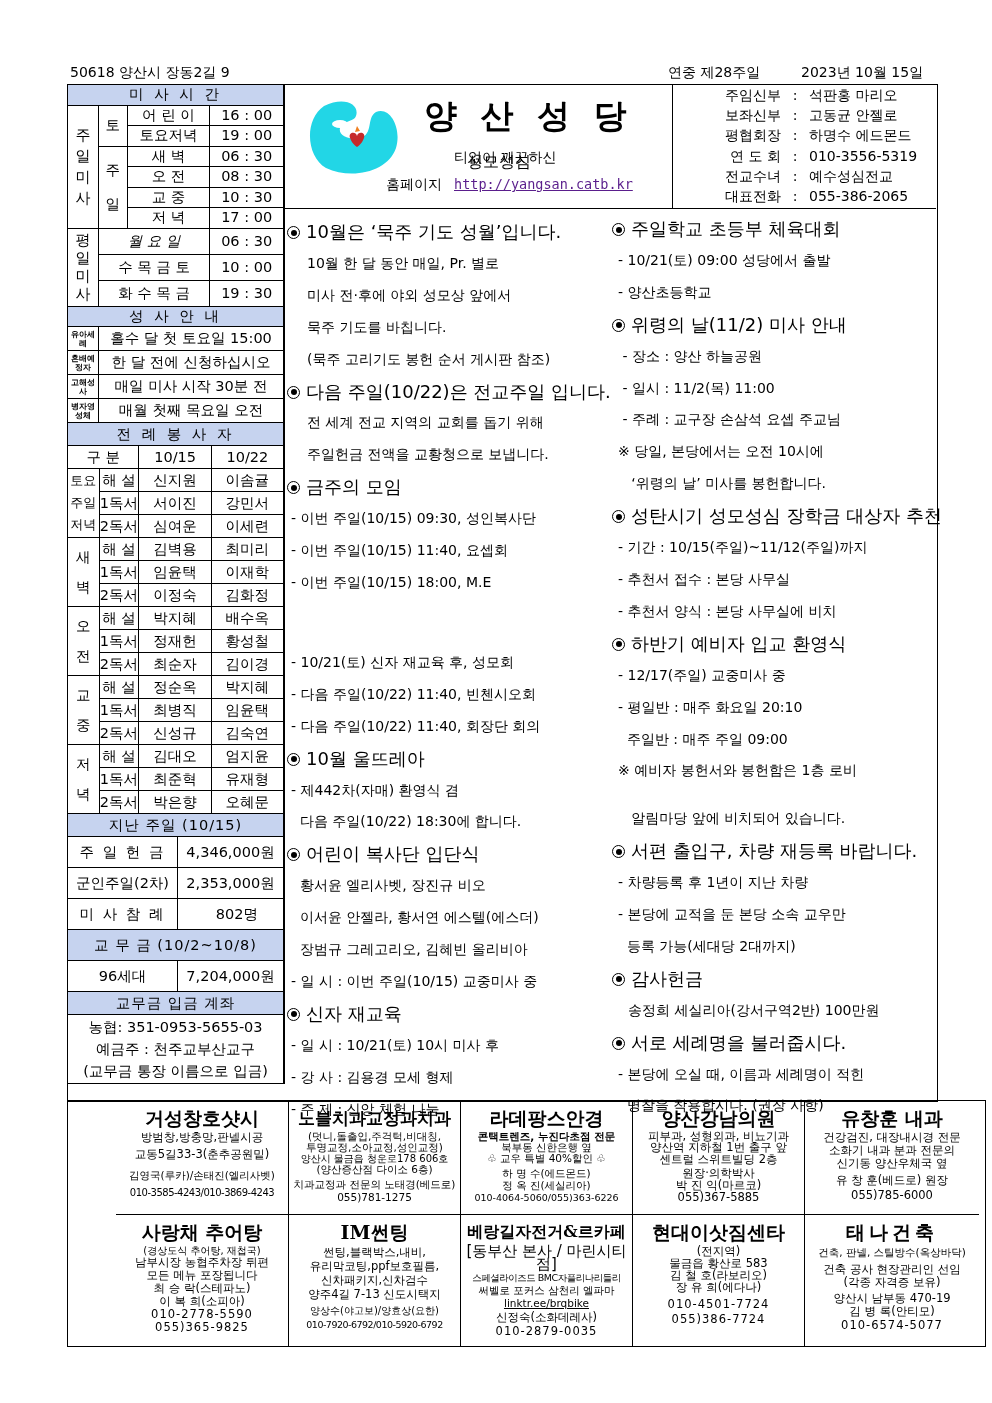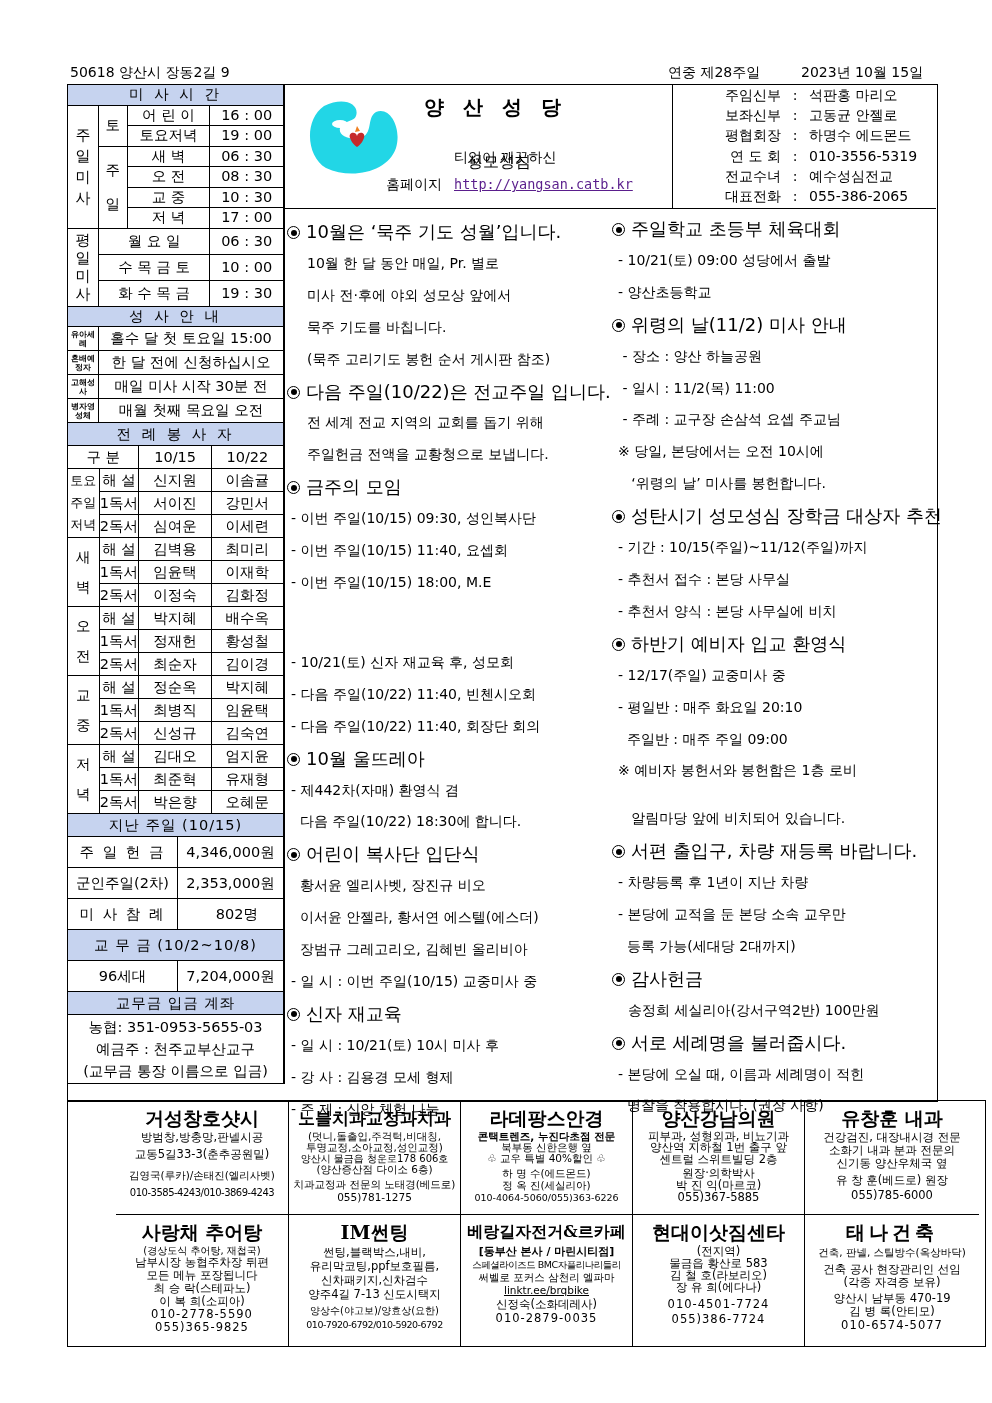--- a/index.html
+++ b/index.html
@@ -33,21 +33,21 @@
 
 <div class="frame" style="height:1016px;"></div>
 
 <div class="abs" style="left:284px;top:84px;width:652px;height:124px;border-bottom:1.5px solid #000;">
   <svg class="abs" style="left:20px;top:14px;" width="100" height="82" viewBox="0 0 100 82">
     <path d="M20 8 C40 -2 56 6 52 18 C50 24 40 22 36 30 C34 38 46 42 56 40 C70 36 62 20 72 14 C86 8 98 30 92 50 C84 74 48 82 22 70 C2 58 0 22 20 8 Z" fill="#22d6e6"></path>
     <ellipse cx="36" cy="26" rx="8" ry="4" fill="#fff"></ellipse>
     <path d="M46 40 C44 34 52 33 53 38 C54 33 62 34 60 40 C58 46 53 49 53 49 C53 49 48 46 46 40 Z" fill="#c62a2a"></path>
     <path d="M51 34 L53 28 L56 33 Z" fill="#f08020"></path>
   </svg>
-  <div class="abs" style="left:140px;top:10px;font-size:20px;font-weight:bold;letter-spacing:6px;text-align:right;">양 산 성 당</div>
+  <div class="abs" style="left:140px;top:10px;font-size:33px;font-weight:bold;letter-spacing:6px;text-align:right;">양 산 성 당</div>
   <div class="abs" style="left:170px;top:65px;font-size:14px;">티없이 깨끗하신</div>
   <div class="abs" style="left:183px;top:68px;font-size:16px;">성모성심</div>
   <div class="abs" style="left:102px;top:92px;font-size:14px;">홈페이지</div>
   <a class="abs link" style="left:170px;top:92px;font-size:13.5px;">http://yangsan.catb.kr</a>
   <div class="abs" style="left:388px;top:0;width:264px;height:124px;border-left:1px solid #000;font-size:14px;line-height:20.2px;padding-top:1px;">
     <div style="display:flex;">
         <span style="width:108px;text-align:right;">주임신부</span>
         <span style="width:28px;text-align:center;">:</span>
         <span>석판홍 마리오</span>
       </div>
@@ -115,21 +115,21 @@
     <tr>
           <td>교 중</td>
           <td>10 : 30</td>
         </tr>
     <tr>
           <td>저 녁</td>
           <td>17 : 00</td>
         </tr>
     <tr style="height:25px">
       <td rowspan="3" style="font-size:15px;line-height:18px;"><span>평</span><br><span>일</span><br><span>미</span><br><span>사</span></td>
-      <td colspan="2" style="height:25px;">월 요 일</td>
+      <td colspan="2" style="height:25px;font-style:italic;">월 요 일</td>
       <td>06 : 30</td>
     </tr>
     <tr>
           <td colspan="2" style="height:25px;">수 목 금 토</td>
           <td>10 : 00</td>
         </tr>
     <tr>
           <td colspan="2" style="height:25px;">화 수 목 금</td>
           <td>19 : 30</td>
         </tr>
@@ -449,21 +449,21 @@
     <div class="nm">IM썬팅</div>
     <div style="line-height:14px;">썬팅,블랙박스,내비,</div>
     <div style="line-height:14px;">유리막코팅,ppf보호필름,</div>
     <div style="line-height:14px;">신차패키지,신차검수</div>
     <div style="line-height:14px;">양주4길 7-13 신도시택지</div>
     <div style="line-height:14px;font-size:10px;margin-top:3px;">양상수(야고보)/양효상(요한)</div>
     <div style="line-height:13px;font-size:9.5px;letter-spacing:-0.5px;">010-7920-6792/010-5920-6792</div>
   </div>
   <div class="ad">
     <div class="nm" style="font-size:16px;">베랑길자전거&amp;르카페</div>
-    <div style="font-size:11px;line-height:13px;font-weight:bold;">[동부산 본사 / 마린시티점]</div>
+    <div style="font-size:15px;line-height:13px;">[동부산 본사 / 마린시티점]</div>
     <div style="font-size:9.5px;line-height:13px;letter-spacing:-0.5px;">스페셜라이즈드 BMC자플리나리들리</div>
     <div style="font-size:10.5px;line-height:13px;">써벨로 포커스 삼천리 엘파마</div>
     <div style="font-size:10.5px;line-height:13px;text-decoration:underline;">linktr.ee/brqbike</div>
     <div style="line-height:14px;">신정숙(소화데레사)</div>
     <div style="line-height:14px;letter-spacing:1px;">010-2879-0035</div>
   </div>
   <div class="ad">
     <div class="nm">현대이삿짐센타</div>
     <div style="line-height:12px;">(전지역)</div>
     <div style="line-height:12px;">물금읍 황산로 583</div>

